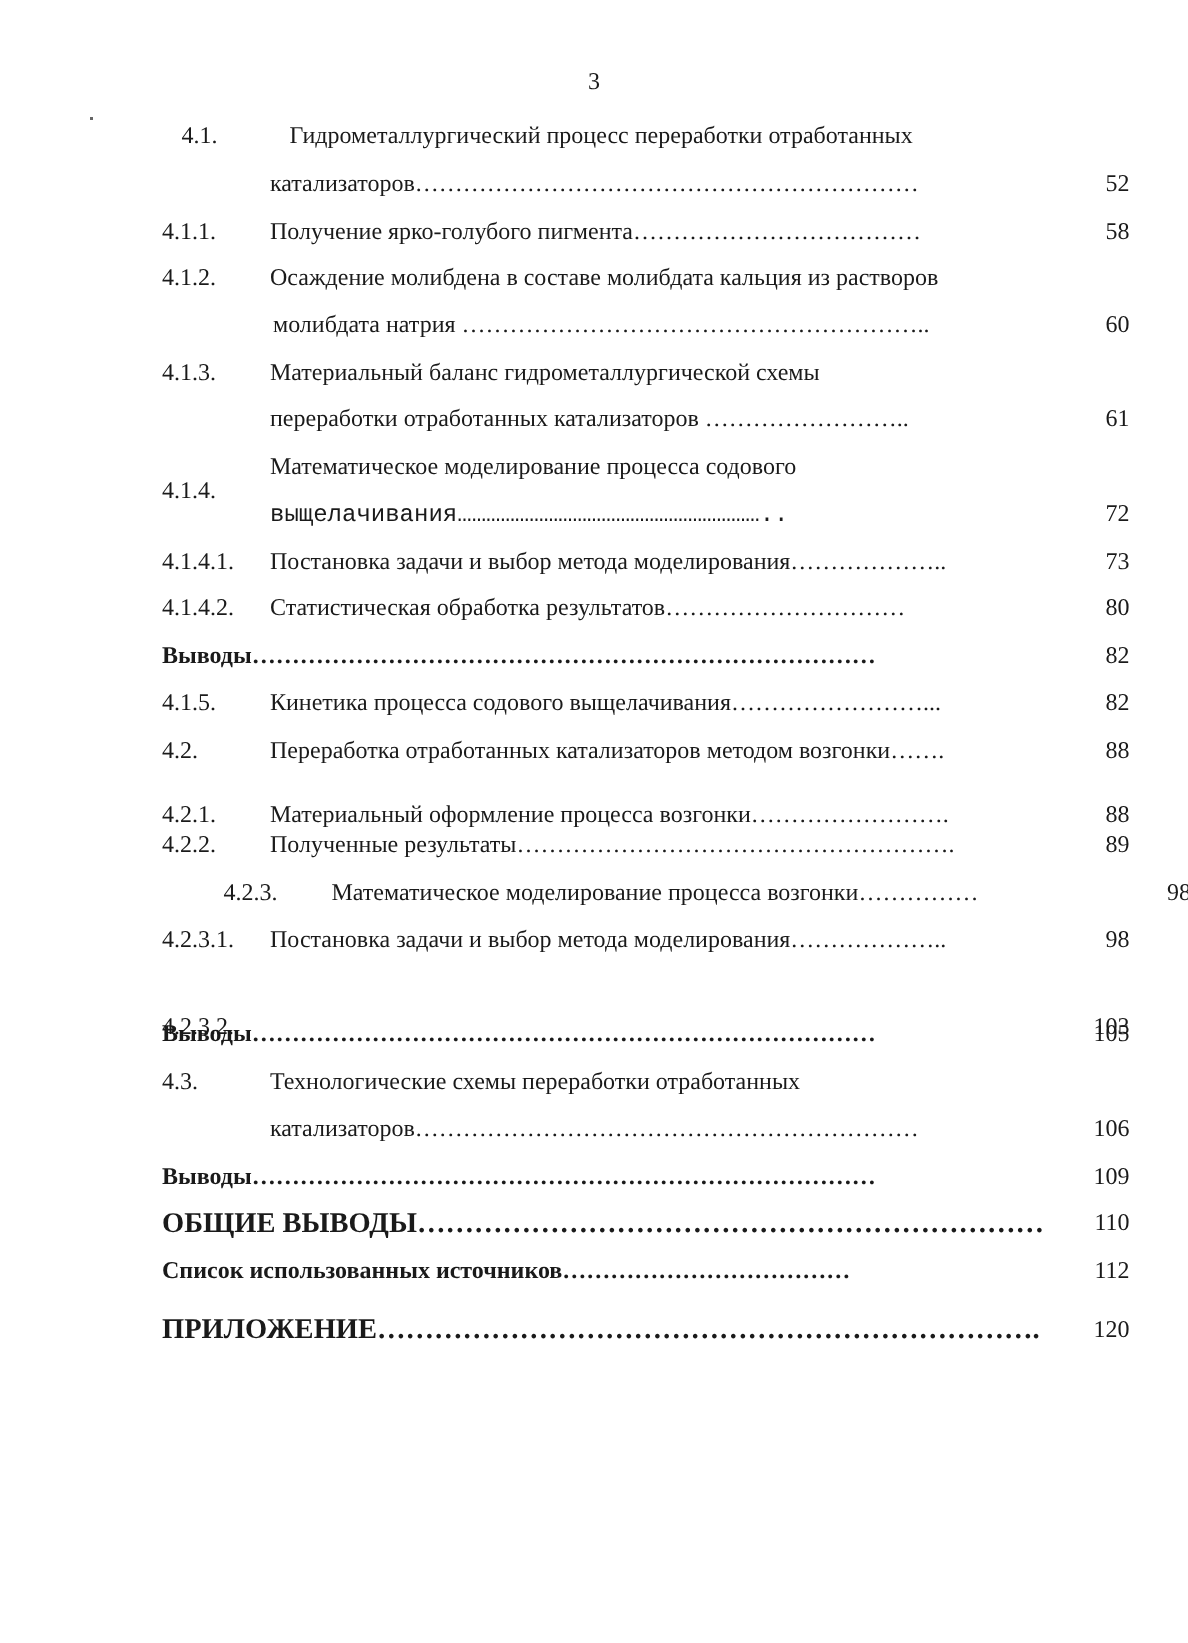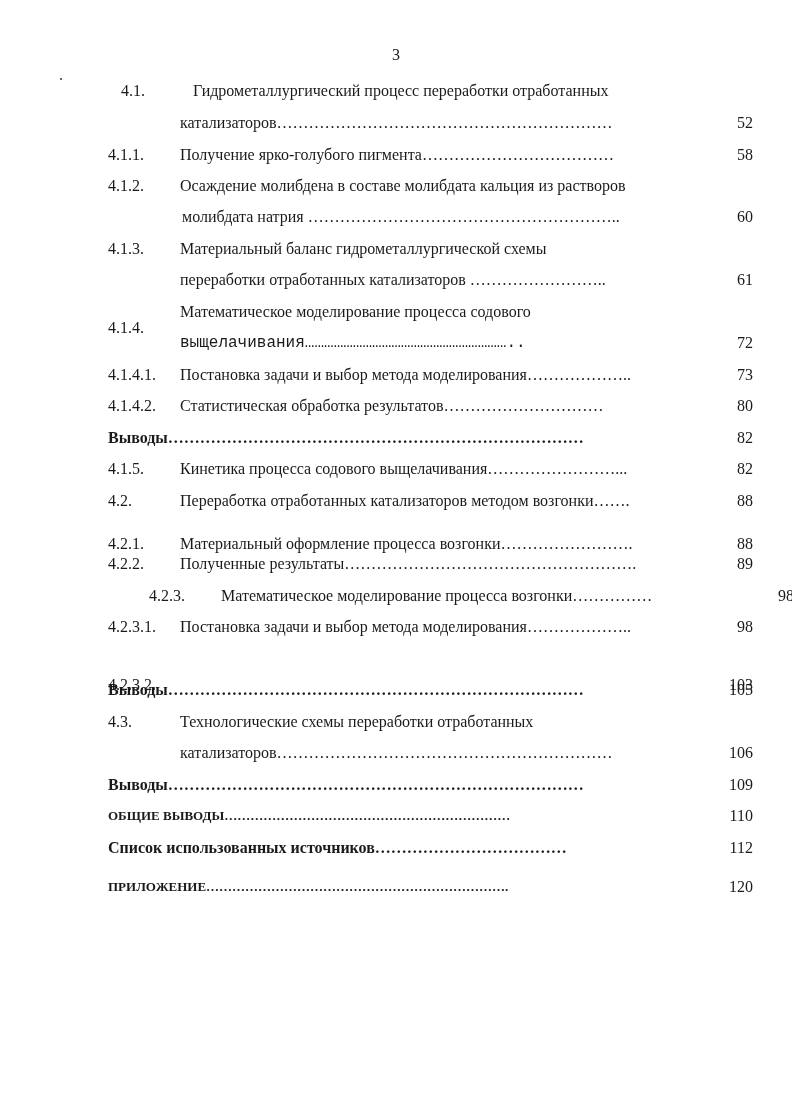--- a/index.html
+++ b/index.html
@@ -4,21 +4,21 @@
 <style>
   html, body { margin: 0; padding: 0; background: #ffffff; }
   body { width: 792px; height: 1095px; position: relative; overflow: hidden;
          font-family: "Liberation Serif", "DejaVu Serif", serif; color: #1a1a1a; }
   .page-num { position: absolute; top: 46px; left: 0; width: 792px; text-align: center; font-size: 16px; }
   .row { position: absolute; left: 108px; width: 645px; height: 22px; font-size: 16px; line-height: 22px; white-space: nowrap; }
   .num { position: absolute; left: 0; top: 0; }
   .title { position: absolute; left: 72px; top: 0; }
   .page { position: absolute; right: 0; top: 0; text-align: right; }
   .bold { font-weight: bold; }
-  .big { font-size: 13px; }
+  .big { font-size: 19px; }
   .full { left: 0; }
   .mark { position: absolute; width: 2px; height: 2px; background: #666; }
 </style>
 </head>
 <body>
 
 <div class="page-num">3</div>
 <div class="mark" style="left:60px;top:78px;"></div>
 <div id="toc">
     <div class="row" style="top: 80px; margin-left: 13px;">

